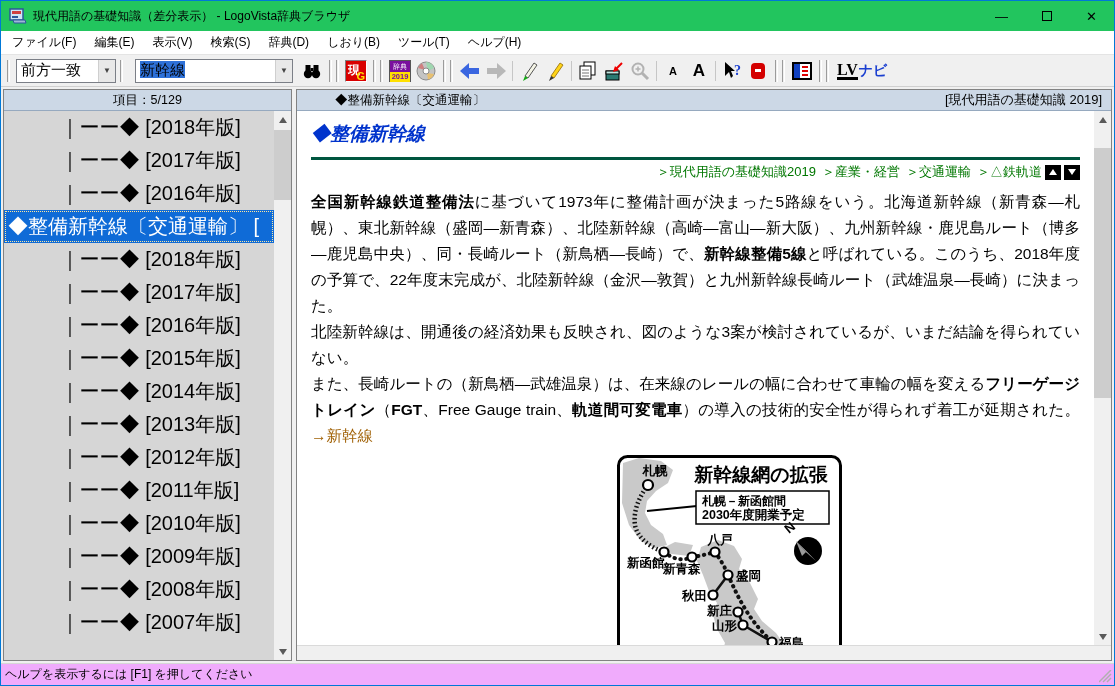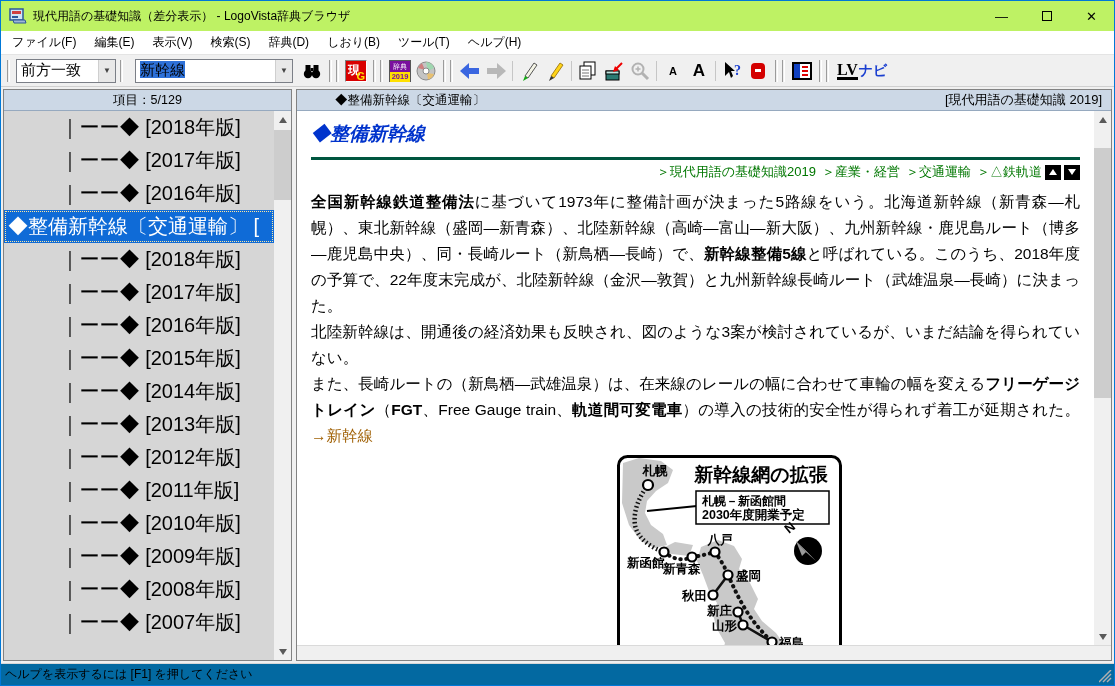--- a/index.html
+++ b/index.html
@@ -2,21 +2,21 @@
 <html><head>
 <meta charset="utf-8">
 <style>
   * { box-sizing: border-box; margin: 0; padding: 0; }
   html,body { width:1115px; height:686px; }
   body { font-family:"Liberation Sans",sans-serif; background:#999; }
   .window { width:1115px; height:686px; border:1px solid #0078d7; background:#f0f0f0;
             display:flex; flex-direction:column; overflow:hidden; }
 
   
-  .titlebar { height:30px; background:#bef264; display:flex; align-items:center; flex:0 0 30px; }
+  .titlebar { height:30px; background:#22c55e; display:flex; align-items:center; flex:0 0 30px; }
   .app-icon { width:18px; height:16px; margin:0 6px 0 8px; }
   .title-text { font-size:12px; color:#000; }
   .win-btns { margin-left:auto; display:flex; height:100%; }
   .win-btn { width:45px; height:100%; display:flex; align-items:center; justify-content:center;
              font-size:13px; color:#000; }
   .max-glyph { width:10px; height:10px; border:1px solid #000; display:inline-block; }
 
   
   .menubar { height:24px; background:#fff; display:flex; align-items:center; padding-left:2px;
              border-bottom:1px solid #e4e4e4; flex:0 0 24px; }
@@ -101,21 +101,21 @@
   .sb-btn { height:17px; display:flex; align-items:center; justify-content:center; flex:0 0 17px; }
   .sb-tri-up { width:0;height:0;border-left:4px solid transparent;border-right:4px solid transparent;
                border-bottom:6px solid #5a5a5a; }
   .sb-tri-down { width:0;height:0;border-left:4px solid transparent;border-right:4px solid transparent;
                  border-top:6px solid #5a5a5a; }
   .sb-track { flex:1; position:relative; }
   .sb-thumb { position:absolute; left:0; width:17px; background:#cdcdcd; }
   .hsb { height:15px; background:#f0f0f0; border-top:1px solid #dadada; flex:0 0 15px; }
 
   
-  .statusbar { height:22px; background:#0369a1; border-top:1px solid #d7d7d7; display:flex;
+  .statusbar { height:22px; background:#f0abfc; border-top:1px solid #d7d7d7; display:flex;
                align-items:center; font-size:12px; padding-left:4px; flex:0 0 22px; color:#000; position:relative; }
   .resize-grip { position:absolute; right:2px; bottom:2px; }
 </style>
 </head>
 <body>
 
 <div class="window">
 
   <div class="titlebar">
     <svg class="app-icon" viewBox="0 0 18 16">

